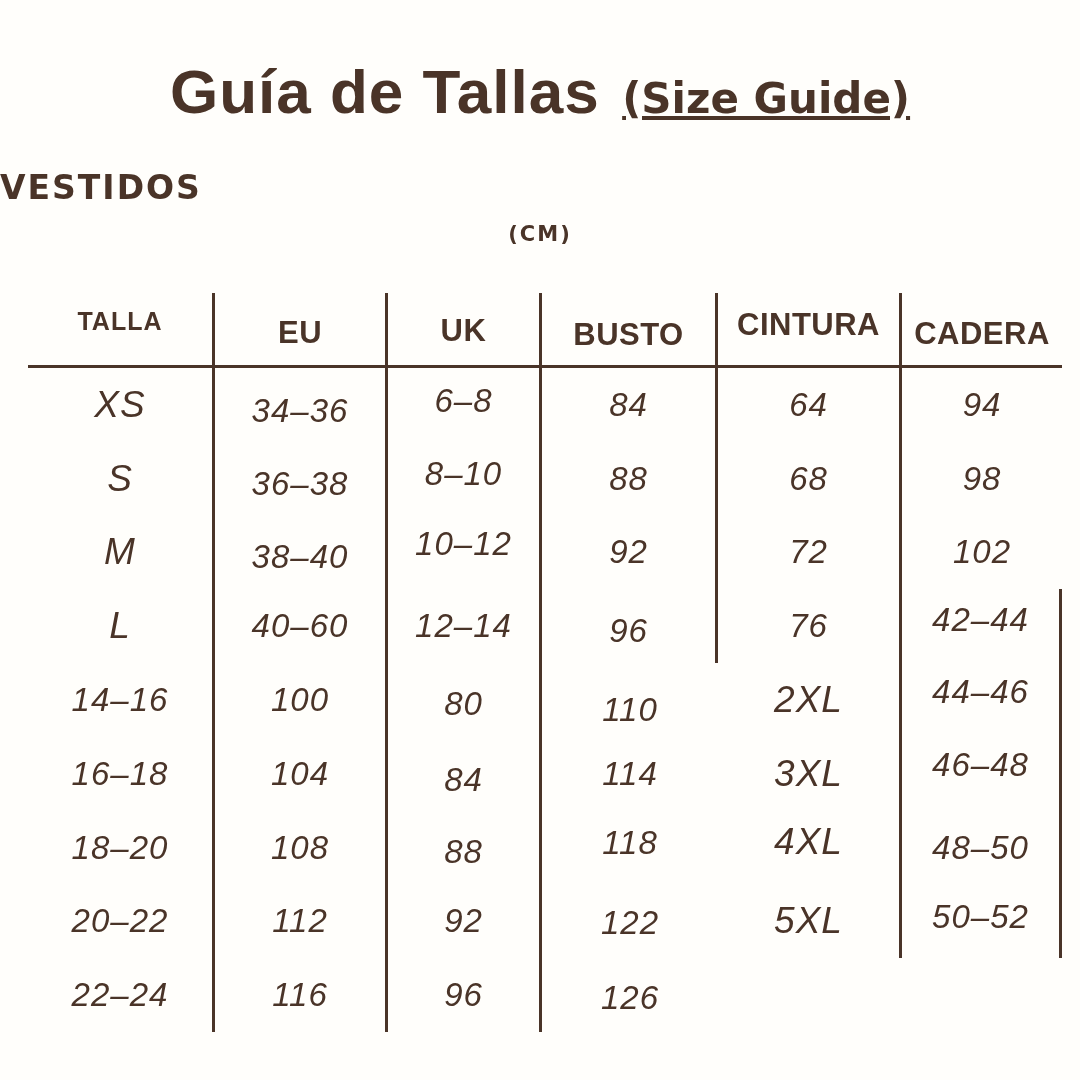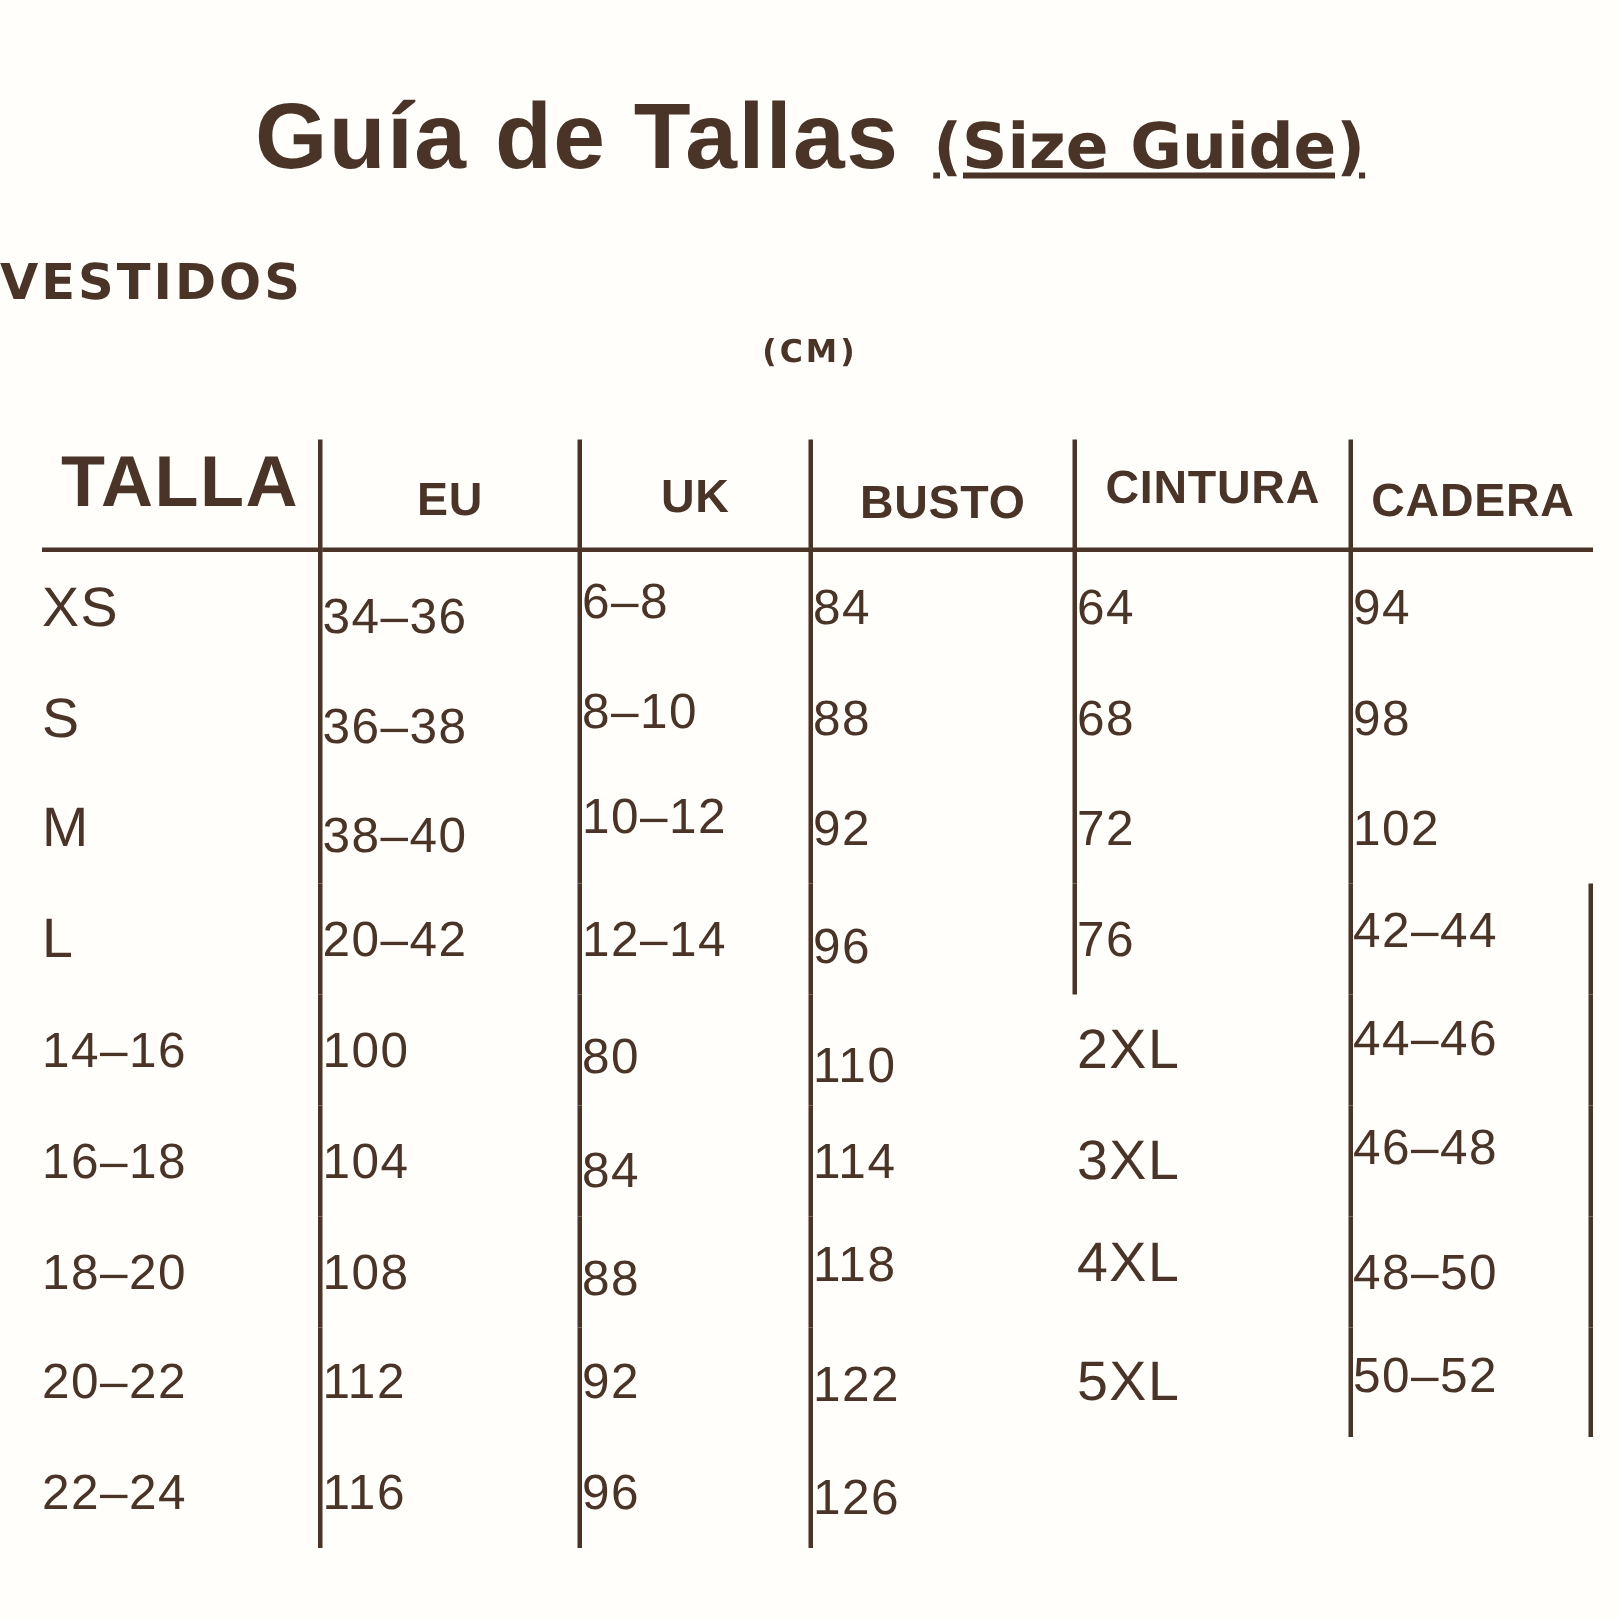--- a/index.html
+++ b/index.html
@@ -40,24 +40,24 @@
   .table { position: absolute; left: 28px; top: 293px; width: 1034px; }
   .thead, .tbody {
     display: grid;
     grid-template-columns: 187px 173px 154px 176px 184px 160px;
   }
   .hcell {
     height: 72px; display: flex; align-items: center; justify-content: center;
     font-weight: bold; font-size: 31px; letter-spacing: 0.5px;
     border-bottom: 3px solid var(--ink, #4a3428);
   }
-  .hcell:first-child { font-size: 48px; letter-spacing: 1px; }
+  .hcell:first-child { font-size: 25px; letter-spacing: 1px; }
   .cell {
-    height: 73.8px; display: flex; align-items: center; justify-content: flex-start;
-    font-size: 33px; letter-spacing: 1px;
+    height: 73.8px; display: flex; align-items: center; justify-content: center;
+    font-size: 33px; letter-spacing: 1px; font-style: italic;
   }
   .cell.rowlabel { font-size: 37px; }
   
   .c1, .c2, .c3, .c4, .c5 { border-right: 3px solid var(--ink, #4a3428); }
 
   
   .thead .hcell:nth-child(1) span { transform: translateY(-8px); }
   .thead .hcell:nth-child(2) span { transform: translateY(4px); }
   .thead .hcell:nth-child(3) span { transform: translateY(2px); }
   .thead .hcell:nth-child(4) span { transform: translateY(6px); }
@@ -170,21 +170,21 @@
         <div class="cell c5">
           <span>72</span>
         </div>
         <div class="cell c6">
           <span>102</span>
         </div>
         <div class="cell c1 rowlabel">
           <span>L</span>
         </div>
         <div class="cell c2">
-          <span>20–42</span>
+          <span>40–60</span>
         </div>
         <div class="cell c3">
           <span>12–14</span>
         </div>
         <div class="cell c4">
           <span>96</span>
         </div>
         <div class="cell c5">
           <span>76</span>
         </div>

